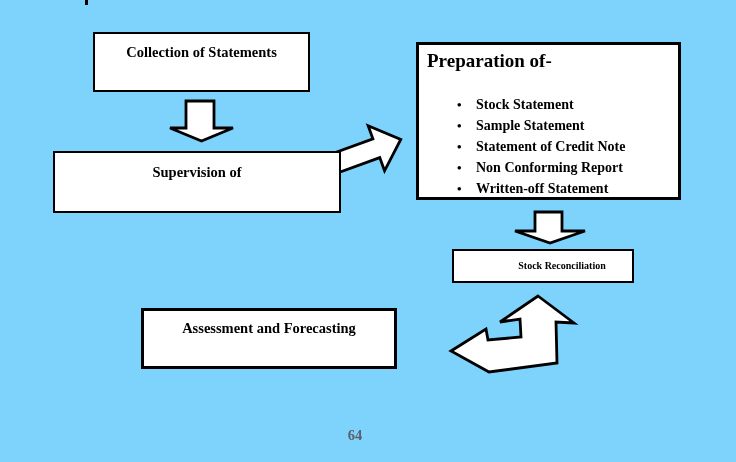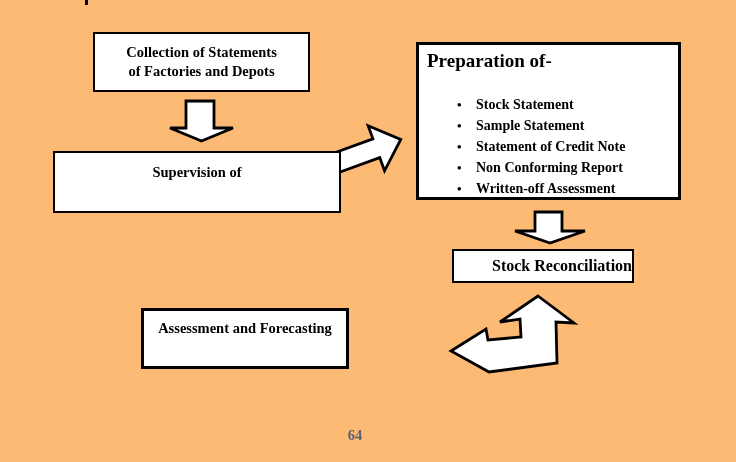--- a/index.html
+++ b/index.html
@@ -1,20 +1,20 @@
 <!DOCTYPE html>
 <html><head>
 <meta charset="utf-8">
 <style>
   html, body { margin: 0; padding: 0; background: #ffffff; }
   .canvas {
     position: relative;
     width: 736px;
     height: 462px;
-    background: #fdba74;
+    background: #7dd3fc;
     font-family: "Liberation Serif", "DejaVu Serif", serif;
     color: #000000;
     overflow: hidden;
   }
   .stray-mark {
     position: absolute;
     left: 85px; top: 0; width: 3px; height: 5px;
     background: #000000;
   }
   .arrow-layer {
@@ -25,22 +25,22 @@
     position: absolute;
     background: #ffffff;
     border: 2px solid #000000;
     box-sizing: border-box;
     font-weight: bold;
     text-align: center;
   }
   .fbox .bline { line-height: 19px; font-size: 14.5px; }
   .box-collection  { left: 93px;  top: 32px;  width: 217px; height: 60px; padding-top: 9px; }
   .box-supervision { left: 53px;  top: 151px; width: 288px; height: 62px; padding-top: 10px; }
-  .box-stock       { left: 452px; top: 249px; width: 182px; height: 34px; line-height: 30px; font-size: 16px; padding-left: 38px; }
-  .box-assessment  { left: 141px; top: 308px; width: 208px; height: 61px; border-width: 3px; padding-top: 8px; }
+  .box-stock       { left: 452px; top: 249px; width: 182px; height: 34px; line-height: 30px; font-size: 10px; padding-left: 38px; }
+  .box-assessment  { left: 141px; top: 308px; width: 256px; height: 61px; border-width: 3px; padding-top: 8px; }
   .box-preparation {
     left: 416px; top: 42px; width: 265px; height: 158px;
     border-width: 3px;
     text-align: left;
     padding: 7px 6px 0 8px;
   }
   .prep-heading { font-size: 19px; line-height: 18px; }
   .prep-list { margin-top: 24px; margin-left: 30px; }
   .bullet-row { display: flex; align-items: baseline; line-height: 21px; font-size: 14px; }
   .bullet-dot { width: 19px; flex: 0 0 19px; font-size: 13px; }
@@ -67,21 +67,20 @@
 
     <polygon class="arrow-shape" points="-37,-10 11,-10 11,-24 37,0 11,24 11,10 -37,10" transform="translate(366,152) rotate(-20)"></polygon>
 
     <polygon class="arrow-shape" points="535,212 562,212 562,231 585,231 550,243 515,231 535,231"></polygon>
 
     <polygon class="arrow-shape" points="538,296 574,323 556,322 557,363 489,372 451,351 486,329 488,340 521,337 520,319 500,322"></polygon>
   </svg>
 
   <div class="fbox box-collection">
     <div class="bline">Collection of Statements</div>
-    <div class="bline">of Factories and Depots</div>
   </div>
 
   <div class="fbox box-supervision">
     <div class="bline">Supervision of</div>
   </div>
 
   <div class="fbox box-preparation">
     <div class="prep-heading">Preparation of-</div>
     <div class="prep-list">
       <div class="bullet-row">
@@ -95,21 +94,21 @@
       <div class="bullet-row">
         <span class="bullet-dot">•</span>
         <span>Statement of Credit Note</span>
       </div>
       <div class="bullet-row">
         <span class="bullet-dot">•</span>
         <span>Non Conforming Report</span>
       </div>
       <div class="bullet-row">
         <span class="bullet-dot">•</span>
-        <span>Written-off Assessment</span>
+        <span>Written-off Statement</span>
       </div>
     </div>
   </div>
 
   <div class="fbox box-stock">
     <span>Stock Reconciliation</span>
   </div>
 
   <div class="fbox box-assessment">
     <div class="bline">Assessment and Forecasting</div>

